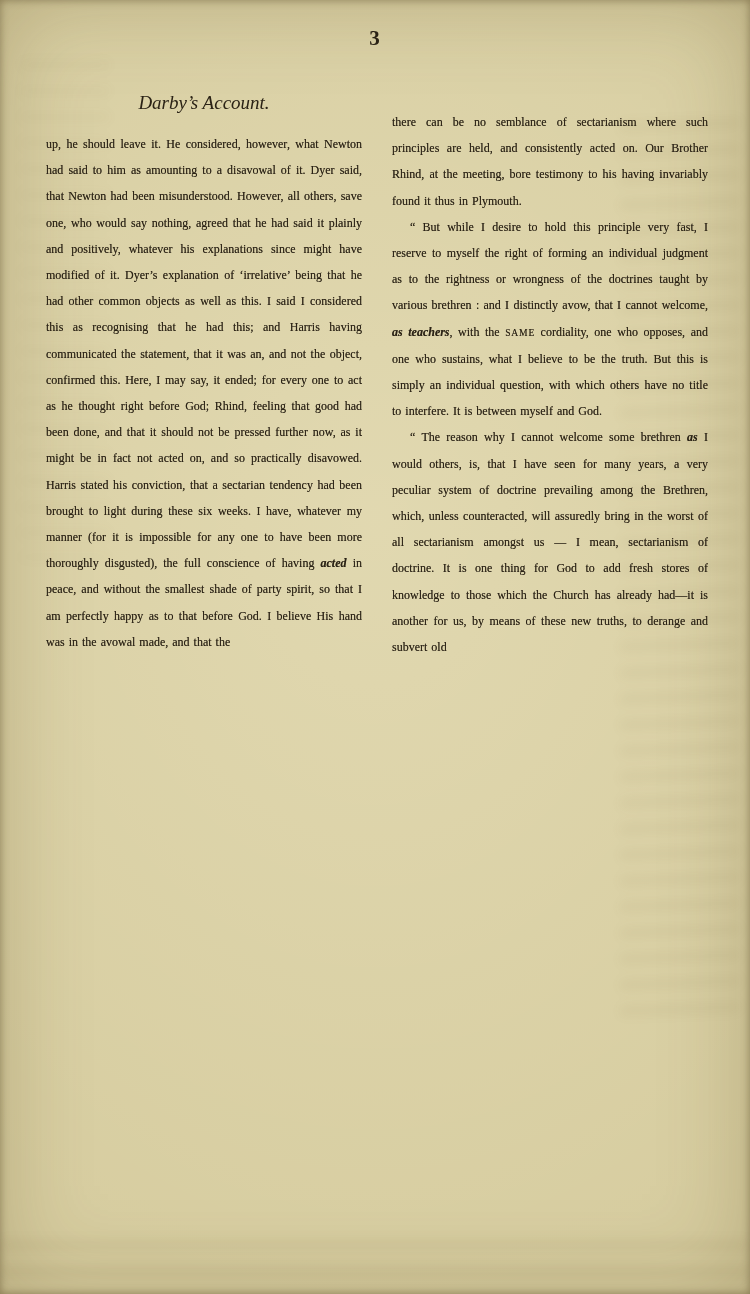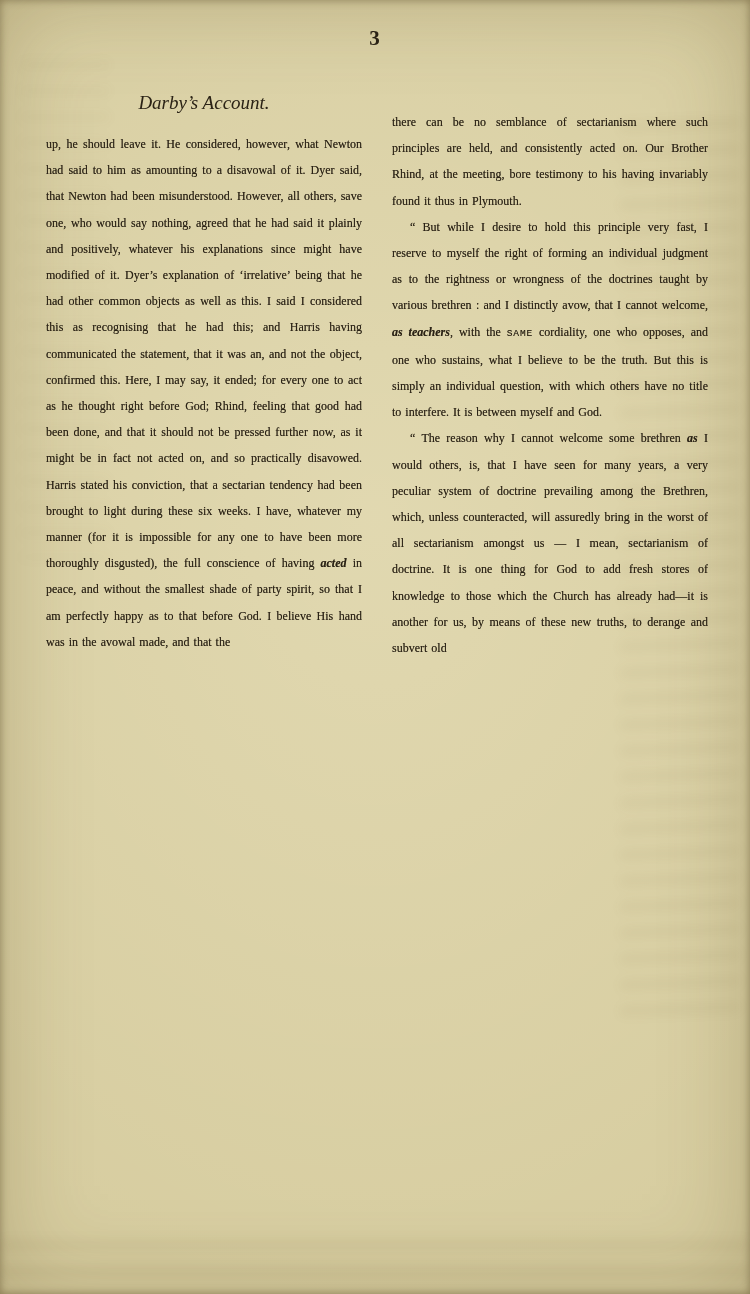--- a/index.html
+++ b/index.html
@@ -76,21 +76,21 @@
     text-shadow: 0 0 0.4px rgba(43,35,22,0.6);
     margin-top: 17px;
   }
   .col-body p {
     margin: 0;
   }
   .col-body p.indent {
     text-indent: 1.5em;
   }
   .italic { font-style: italic; font-weight: bold; }
-  .smallcaps { font-size: 0.8em; letter-spacing: 0.8px; font-family: Liberation Mono, monospace; }
+  .smallcaps { font-size: 0.8em; letter-spacing: 0.8px; }
 </style>
 </head>
 <body>
 
 <div class="page">
   <div class="stain s1"></div>
   <div class="stain s2"></div>
   <div class="stain s3"></div>
 
   <div class="page-number">3</div>

